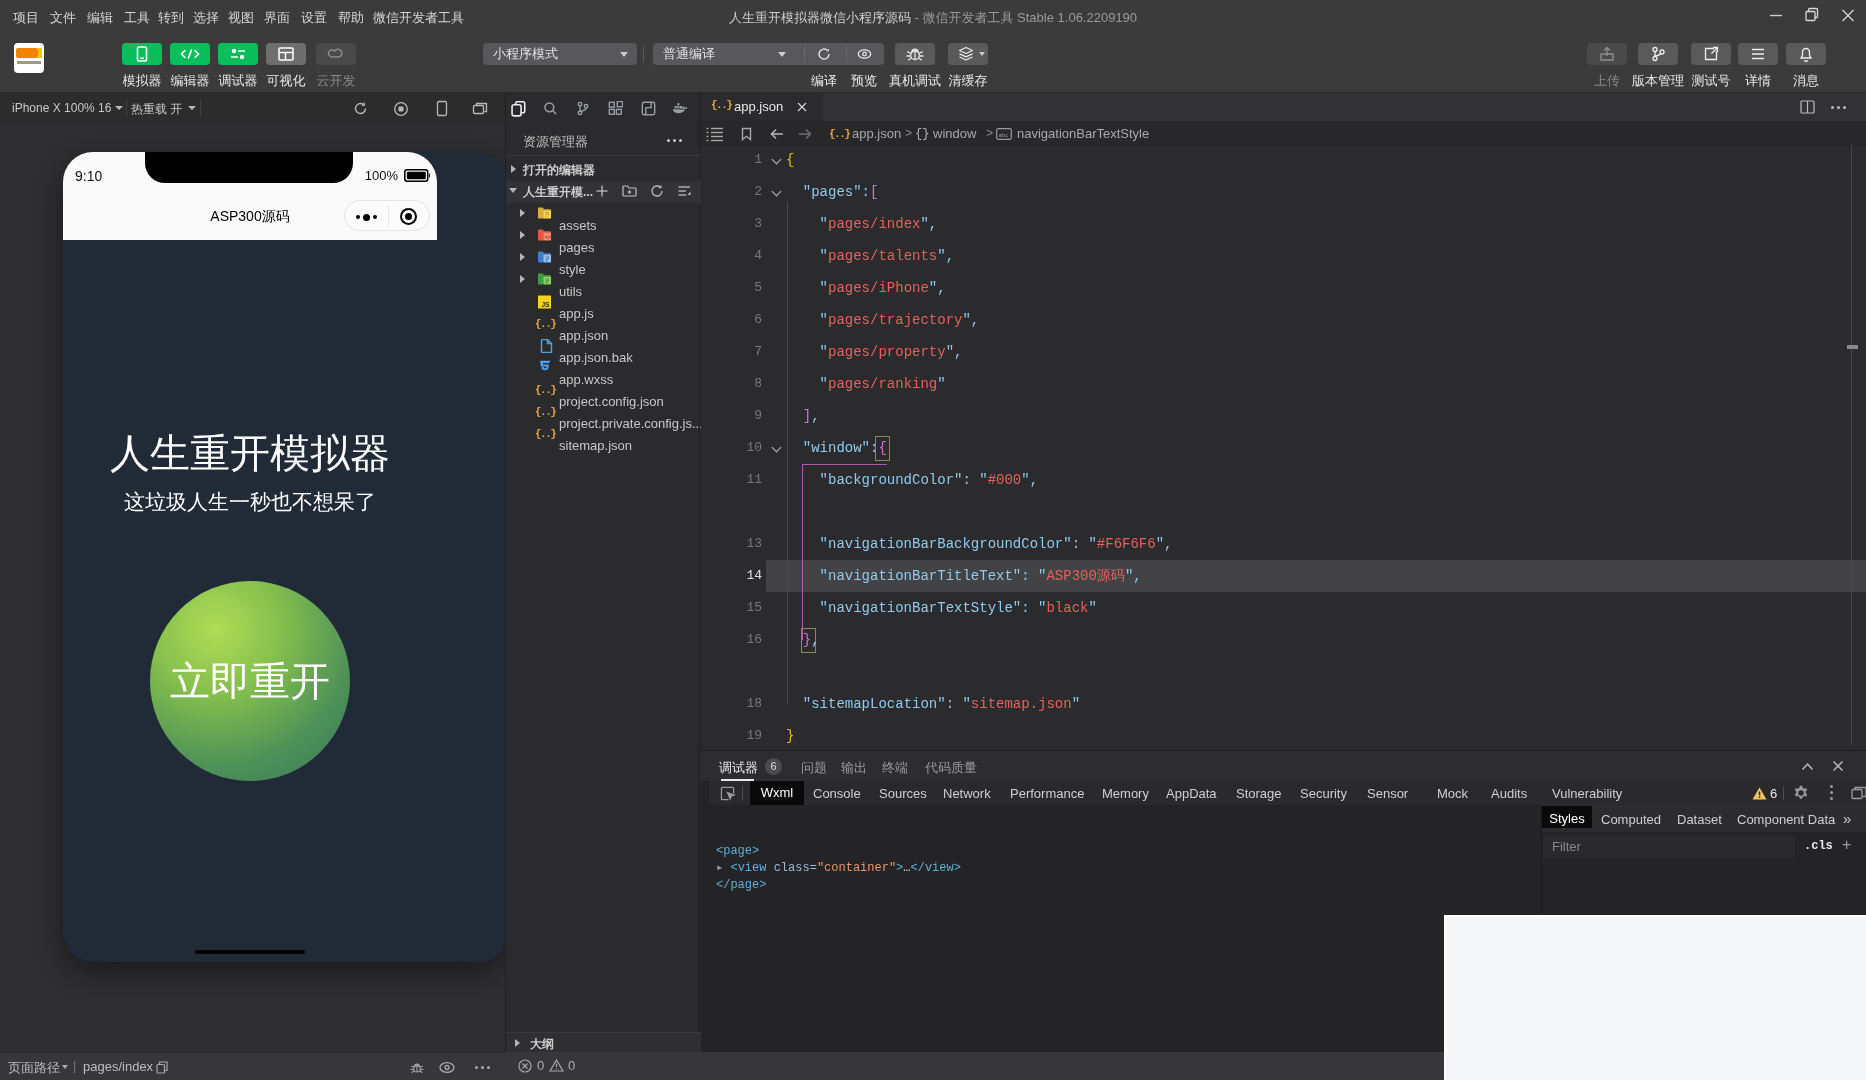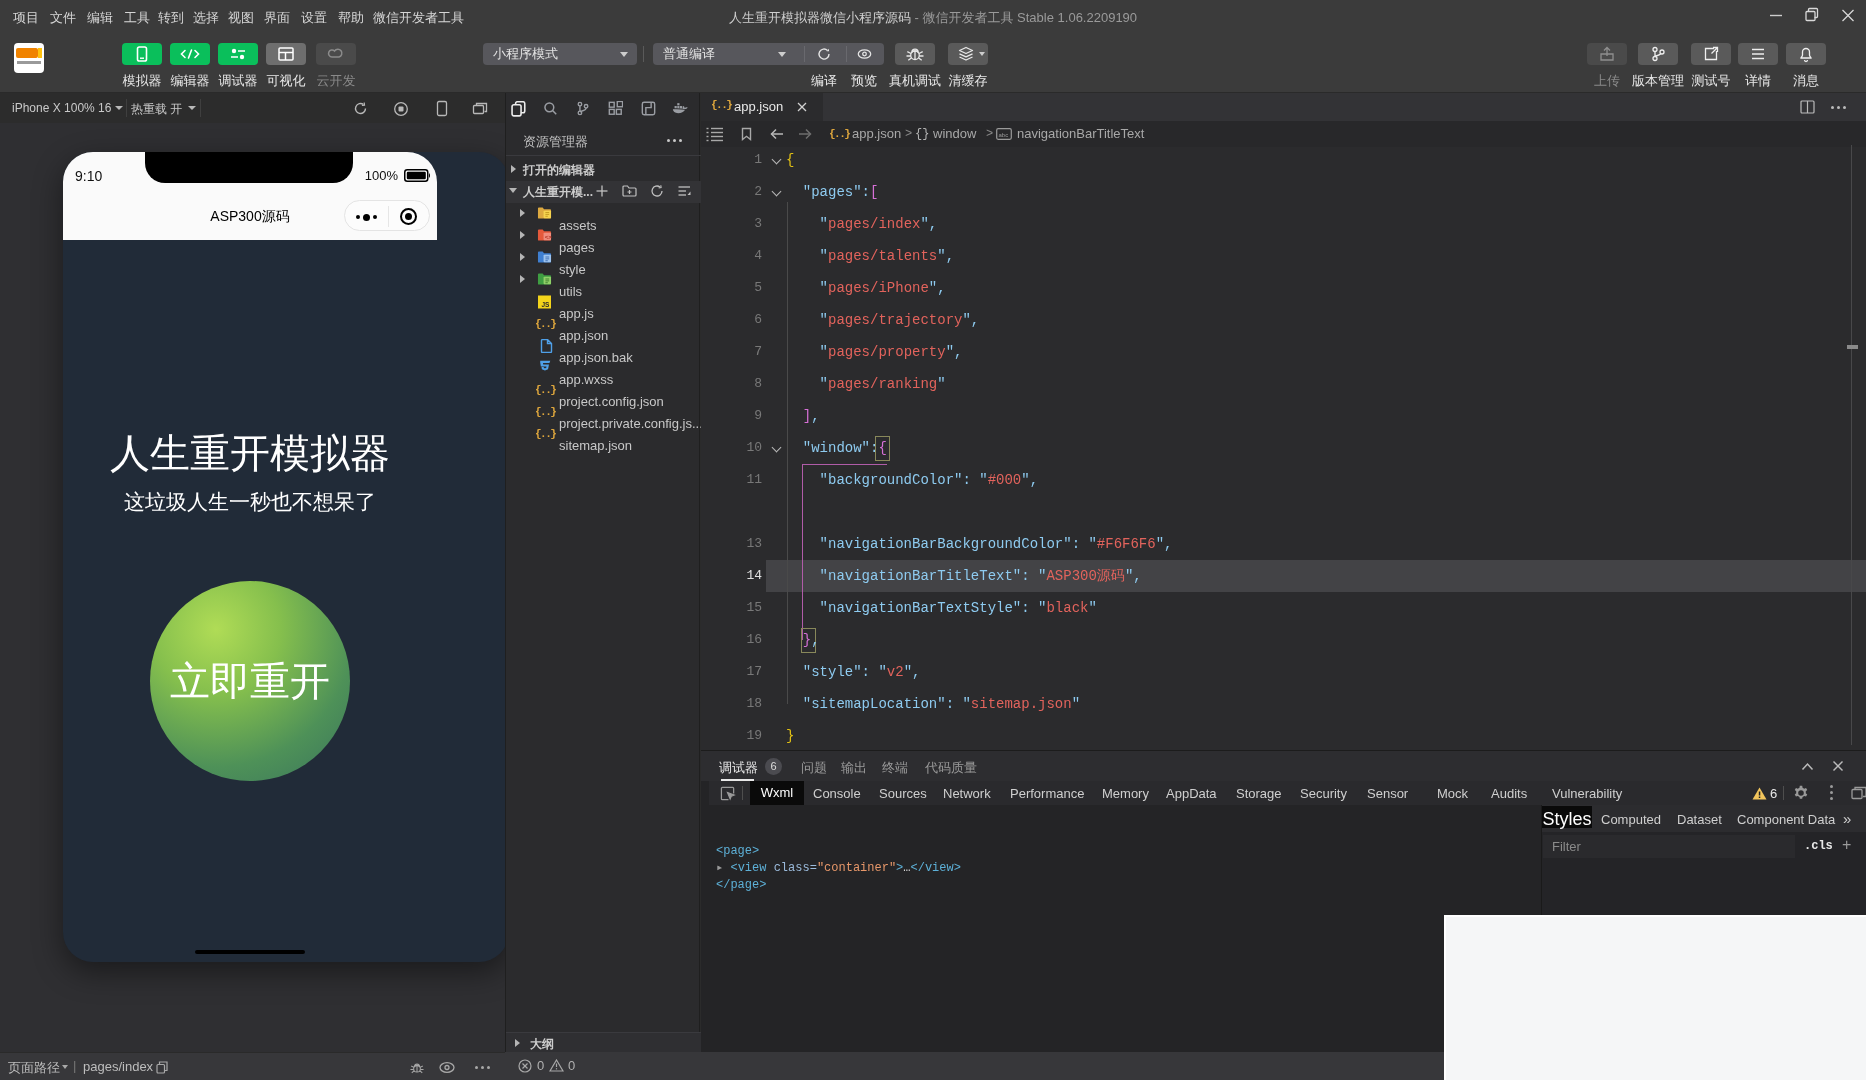--- a/index.html
+++ b/index.html
@@ -558,21 +558,21 @@
       <span style="position:absolute;left:128px;top:0;color:#dfa73d;font-family:'Liberation Mono',monospace;font-size:11px;font-weight:bold;letter-spacing:-1.5px">{..}</span>
       <span style="position:absolute;left:151px">app.json</span>
       <span style="position:absolute;left:204px;color:#8a8a8a;font-size:12px;font-family:'Liberation Mono',monospace">&gt;</span>
       <span style="position:absolute;left:214px;top:0;color:#b5b5b5;font-family:'Liberation Mono',monospace;font-size:12px">{}</span>
       <span style="position:absolute;left:232px">window</span>
       <span style="position:absolute;left:285px;color:#8a8a8a;font-size:12px;font-family:'Liberation Mono',monospace">&gt;</span>
       <svg style="position:absolute;left:295px;top:7px" width="16" height="12" viewBox="0 0 16 12">
           <rect x="0.7" y="0.7" width="14.6" height="10.6" rx="1.5" fill="none" stroke="#9a9a9a" stroke-width="1.2"></rect>
           <text x="2.5" y="8.5" font-size="6" fill="#9a9a9a" font-family="Liberation Sans">abc</text>
         </svg>
-      <span style="position:absolute;left:316px">navigationBarTitleText</span>
+      <span style="position:absolute;left:316px">navigationBarTextStyle</span>
     </div>
     <div id="code">
       <div style="position:absolute;left:65px;top:416px;width:1100px;height:32px;background:#434346"></div>
       <div class="guide" style="left:86px;top:58px;height:502px"></div>
       <div class="guide pink" style="left:101px;top:320px;height:176px"></div>
       <div class="guide pink" style="left:101px;top:320px;height:1px;width:85px"></div>
       <div style="position:absolute;left:174px;top:292px;width:15px;height:25px;border:1px solid #88885a"></div>
       <div style="position:absolute;left:100px;top:484px;width:15px;height:25px;border:1px solid #88885a"></div>
       <div class="cl" style="top:0"><span class="num">1</span><span class="fold"></span><span class="txt"><span class="c-g">{</span></span></div>
       <div class="cl" style="top:32px"><span class="num">2</span><span class="fold"></span><span class="txt">  <span class="c-b">"pages":</span><span class="c-p">[</span></span></div>
@@ -582,21 +582,20 @@
       <div class="cl" style="top:160px"><span class="num">6</span><span class="txt">    <span class="c-b">"</span><span class="c-s">pages/trajectory</span><span class="c-b">",</span></span></div>
       <div class="cl" style="top:192px"><span class="num">7</span><span class="txt">    <span class="c-b">"</span><span class="c-s">pages/property</span><span class="c-b">",</span></span></div>
       <div class="cl" style="top:224px"><span class="num">8</span><span class="txt">    <span class="c-b">"</span><span class="c-s">pages/ranking</span><span class="c-b">"</span></span></div>
       <div class="cl" style="top:256px"><span class="num">9</span><span class="txt">  <span class="c-p">]</span><span class="c-b">,</span></span></div>
       <div class="cl" style="top:288px"><span class="num">10</span><span class="fold"></span><span class="txt">  <span class="c-b">"window":</span><span class="c-p">{</span></span></div>
       <div class="cl" style="top:320px"><span class="num">11</span><span class="txt">    <span class="c-b">"backgroundColor": "</span><span class="c-s">#000</span><span class="c-b">",</span></span></div>
       <div class="cl" style="top:384px"><span class="num">13</span><span class="txt">    <span class="c-b">"navigationBarBackgroundColor": "</span><span class="c-s">#F6F6F6</span><span class="c-b">",</span></span></div>
       <div class="cl" style="top:416px"><span class="num" style="color:#e0e0e0">14</span><span class="txt">    <span class="c-b">"navigationBarTitleText": "</span><span class="c-s">ASP300源码</span><span class="c-b">",</span></span></div>
       <div class="cl" style="top:448px"><span class="num">15</span><span class="txt">    <span class="c-b">"navigationBarTextStyle": "</span><span class="c-s">black</span><span class="c-b">"</span></span></div>
       <div class="cl" style="top:480px"><span class="num">16</span><span class="txt">  <span class="c-p">}</span><span class="c-b">,</span></span></div>
-      <div class="cl" style="top:512px"><span class="num">17</span><span class="txt">  <span class="c-b">"style": "</span><span class="c-s">v2</span><span class="c-b">",</span></span></div>
       <div class="cl" style="top:544px"><span class="num">18</span><span class="txt">  <span class="c-b">"sitemapLocation": "</span><span class="c-s">sitemap.json</span><span class="c-b">"</span></span></div>
       <div class="cl" style="top:576px"><span class="num">19</span><span class="txt"><span class="c-g">}</span></span></div>
     </div>
     <div style="position:absolute;left:1150px;top:52px;width:1px;height:600px;background:#48484a"></div>
     <div style="position:absolute;left:1146px;top:252px;width:11px;height:4px;background:#8a8a8a"></div>
   </div>
 
   <div id="debug" class="abs">
     <div id="dbghdr">
       <span style="position:absolute;left:18px;top:8px;color:#e8e8e8">调试器</span>
@@ -658,21 +657,21 @@
         </svg>
     </div>
     <div id="wxml">
       <div style="position:absolute;left:15px;top:6px;line-height:17px"><span style="color:#5db0d7">&lt;page&gt;</span></div>
       <div style="position:absolute;left:15px;top:23px;line-height:17px"><span style="color:#9a9a9a">▸ </span><span style="color:#5db0d7">&lt;view</span> <span style="color:#9bbbdc">class=</span><span style="color:#e8986a">"container"</span><span style="color:#5db0d7">&gt;</span><span style="color:#ddd">…</span><span style="color:#5db0d7">&lt;/view&gt;</span></div>
       <div style="position:absolute;left:15px;top:40px;line-height:17px"><span style="color:#5db0d7">&lt;/page&gt;</span></div>
       <div style="position:absolute;left:0;top:226px;width:840px;height:1px;background:#555"></div>
     </div>
     <div id="styles">
       <div style="position:absolute;left:0;top:0;width:325px;height:27px;background:#2c2c2f"></div>
-      <div style="position:absolute;left:0;top:1px;width:50px;height:22px;background:#0a0a0a;color:#fff;text-align:center;line-height:26px;font-size:18px">Styles</div>
+      <div style="position:absolute;left:0;top:1px;width:50px;height:22px;background:#0a0a0a;color:#fff;text-align:center;line-height:26px;font-size:13px">Styles</div>
       <span style="position:absolute;left:59px;top:7px">Computed</span>
       <span style="position:absolute;left:135px;top:7px">Dataset</span>
       <span style="position:absolute;left:195px;top:7px">Component Data</span>
       <span style="position:absolute;left:301px;top:5px;color:#cfcfcf;font-size:15px">»</span>
       <div style="position:absolute;left:1px;top:30px;width:252px;height:23px;background:#2a2a2d">
         <span style="position:absolute;left:9px;top:4px;color:#8a8a8a">Filter</span>
       </div>
       <span style="position:absolute;left:262px;top:34px;color:#e8e8e8;font-family:'Liberation Mono',monospace;font-size:12px;font-weight:bold">.cls</span>
       <span style="position:absolute;left:300px;top:31px;color:#9a9a9a;font-size:16px">+</span>
     </div>

